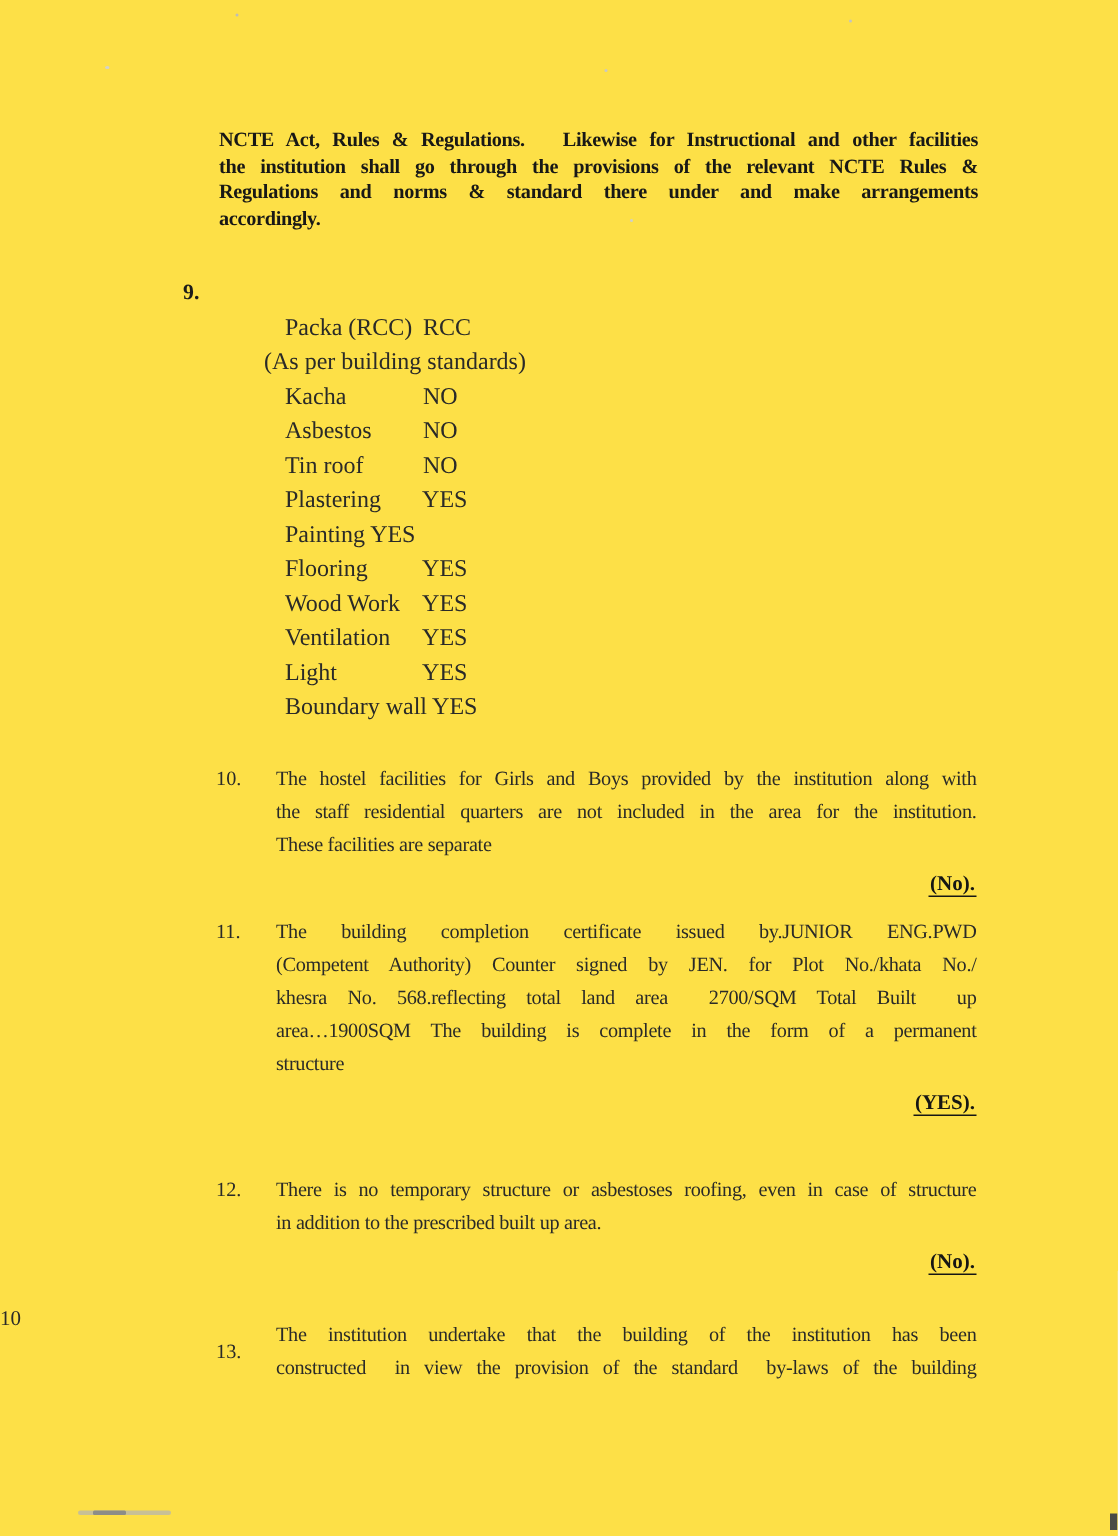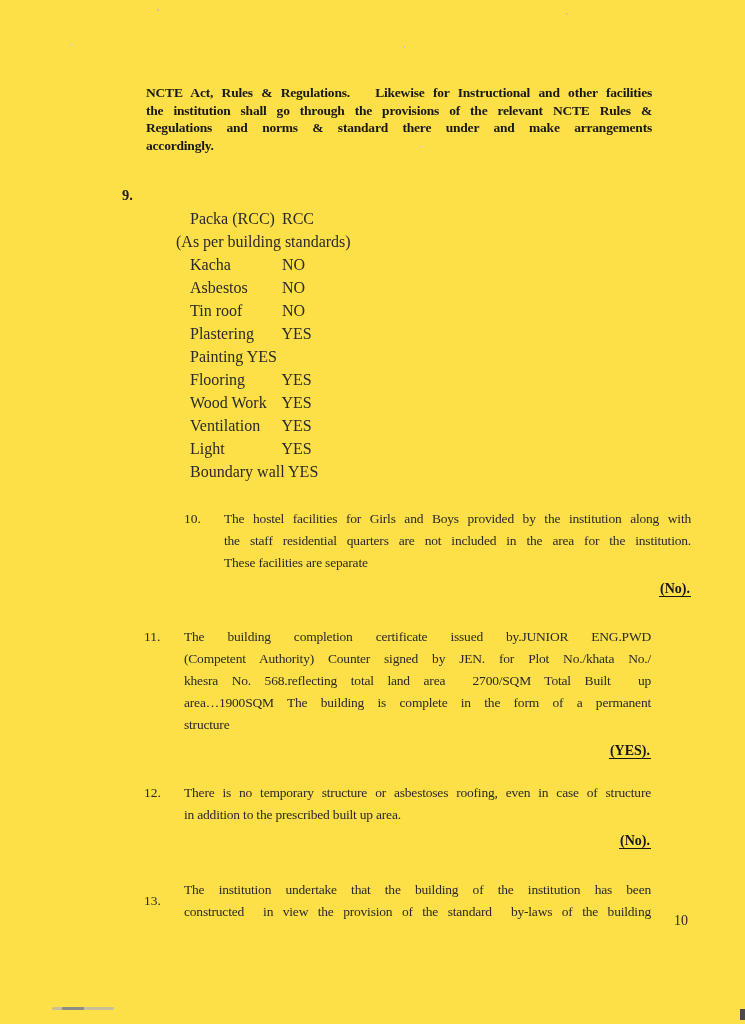--- a/index.html
+++ b/index.html
@@ -41,28 +41,28 @@
 
   
   .item{ position:absolute;display:flex; }
   .item-num{ width:40px;font-size:13.5px;line-height:22px;flex:none; }
   .item-body{ width:467px;font-size:13.5px;line-height:22px; }
   .answer-line{ text-align:right;margin-top:4px; }
   .answer{
     font-weight:bold;color:#161614;font-size:14px;
     border-bottom:1.7px solid #161614;padding:0 1px;
   }
-  .item10{ left:144px;top:508px;margin-left:40px; }
-  .item11{ left:144px;top:626px; }
+  .item10{ left:144px;top:508px; }
+  .item11{ left:144px;top:610px; }
   .item12{ left:144px;top:782px; }
   .item13{ left:144px;top:879px;align-items:center; }
 
   .page-number{
-    position:absolute;left:0;top:913px;width:688px;
-    text-align:right;font-size:14px;
+    position:absolute;left:0;top:872px;width:688px;
+    text-align:left;font-size:14px;
   }
 
   
   .artifact{ position:absolute;pointer-events:none; }
   .smudge-bl{ left:52px;top:1007px;width:62px;height:3px;background:#b5b5b0;opacity:.75;border-radius:2px; }
   .smudge-bl-dark{ left:62px;top:1007px;width:22px;height:3px;background:#8d8d88;border-radius:1px; }
   .corner-br{ left:740px;top:1009px;width:5px;height:11px;background:#4a4a46; }
   .speck1{ left:157px;top:9px;width:2px;height:2px;background:#bdbdb8;border-radius:50%; }
   .speck2{ left:566px;top:13px;width:2px;height:2px;background:#c4c4bf;border-radius:50%; }
   .speck3{ left:70px;top:44px;width:3px;height:2px;background:#d2d2cd;border-radius:50%; }

